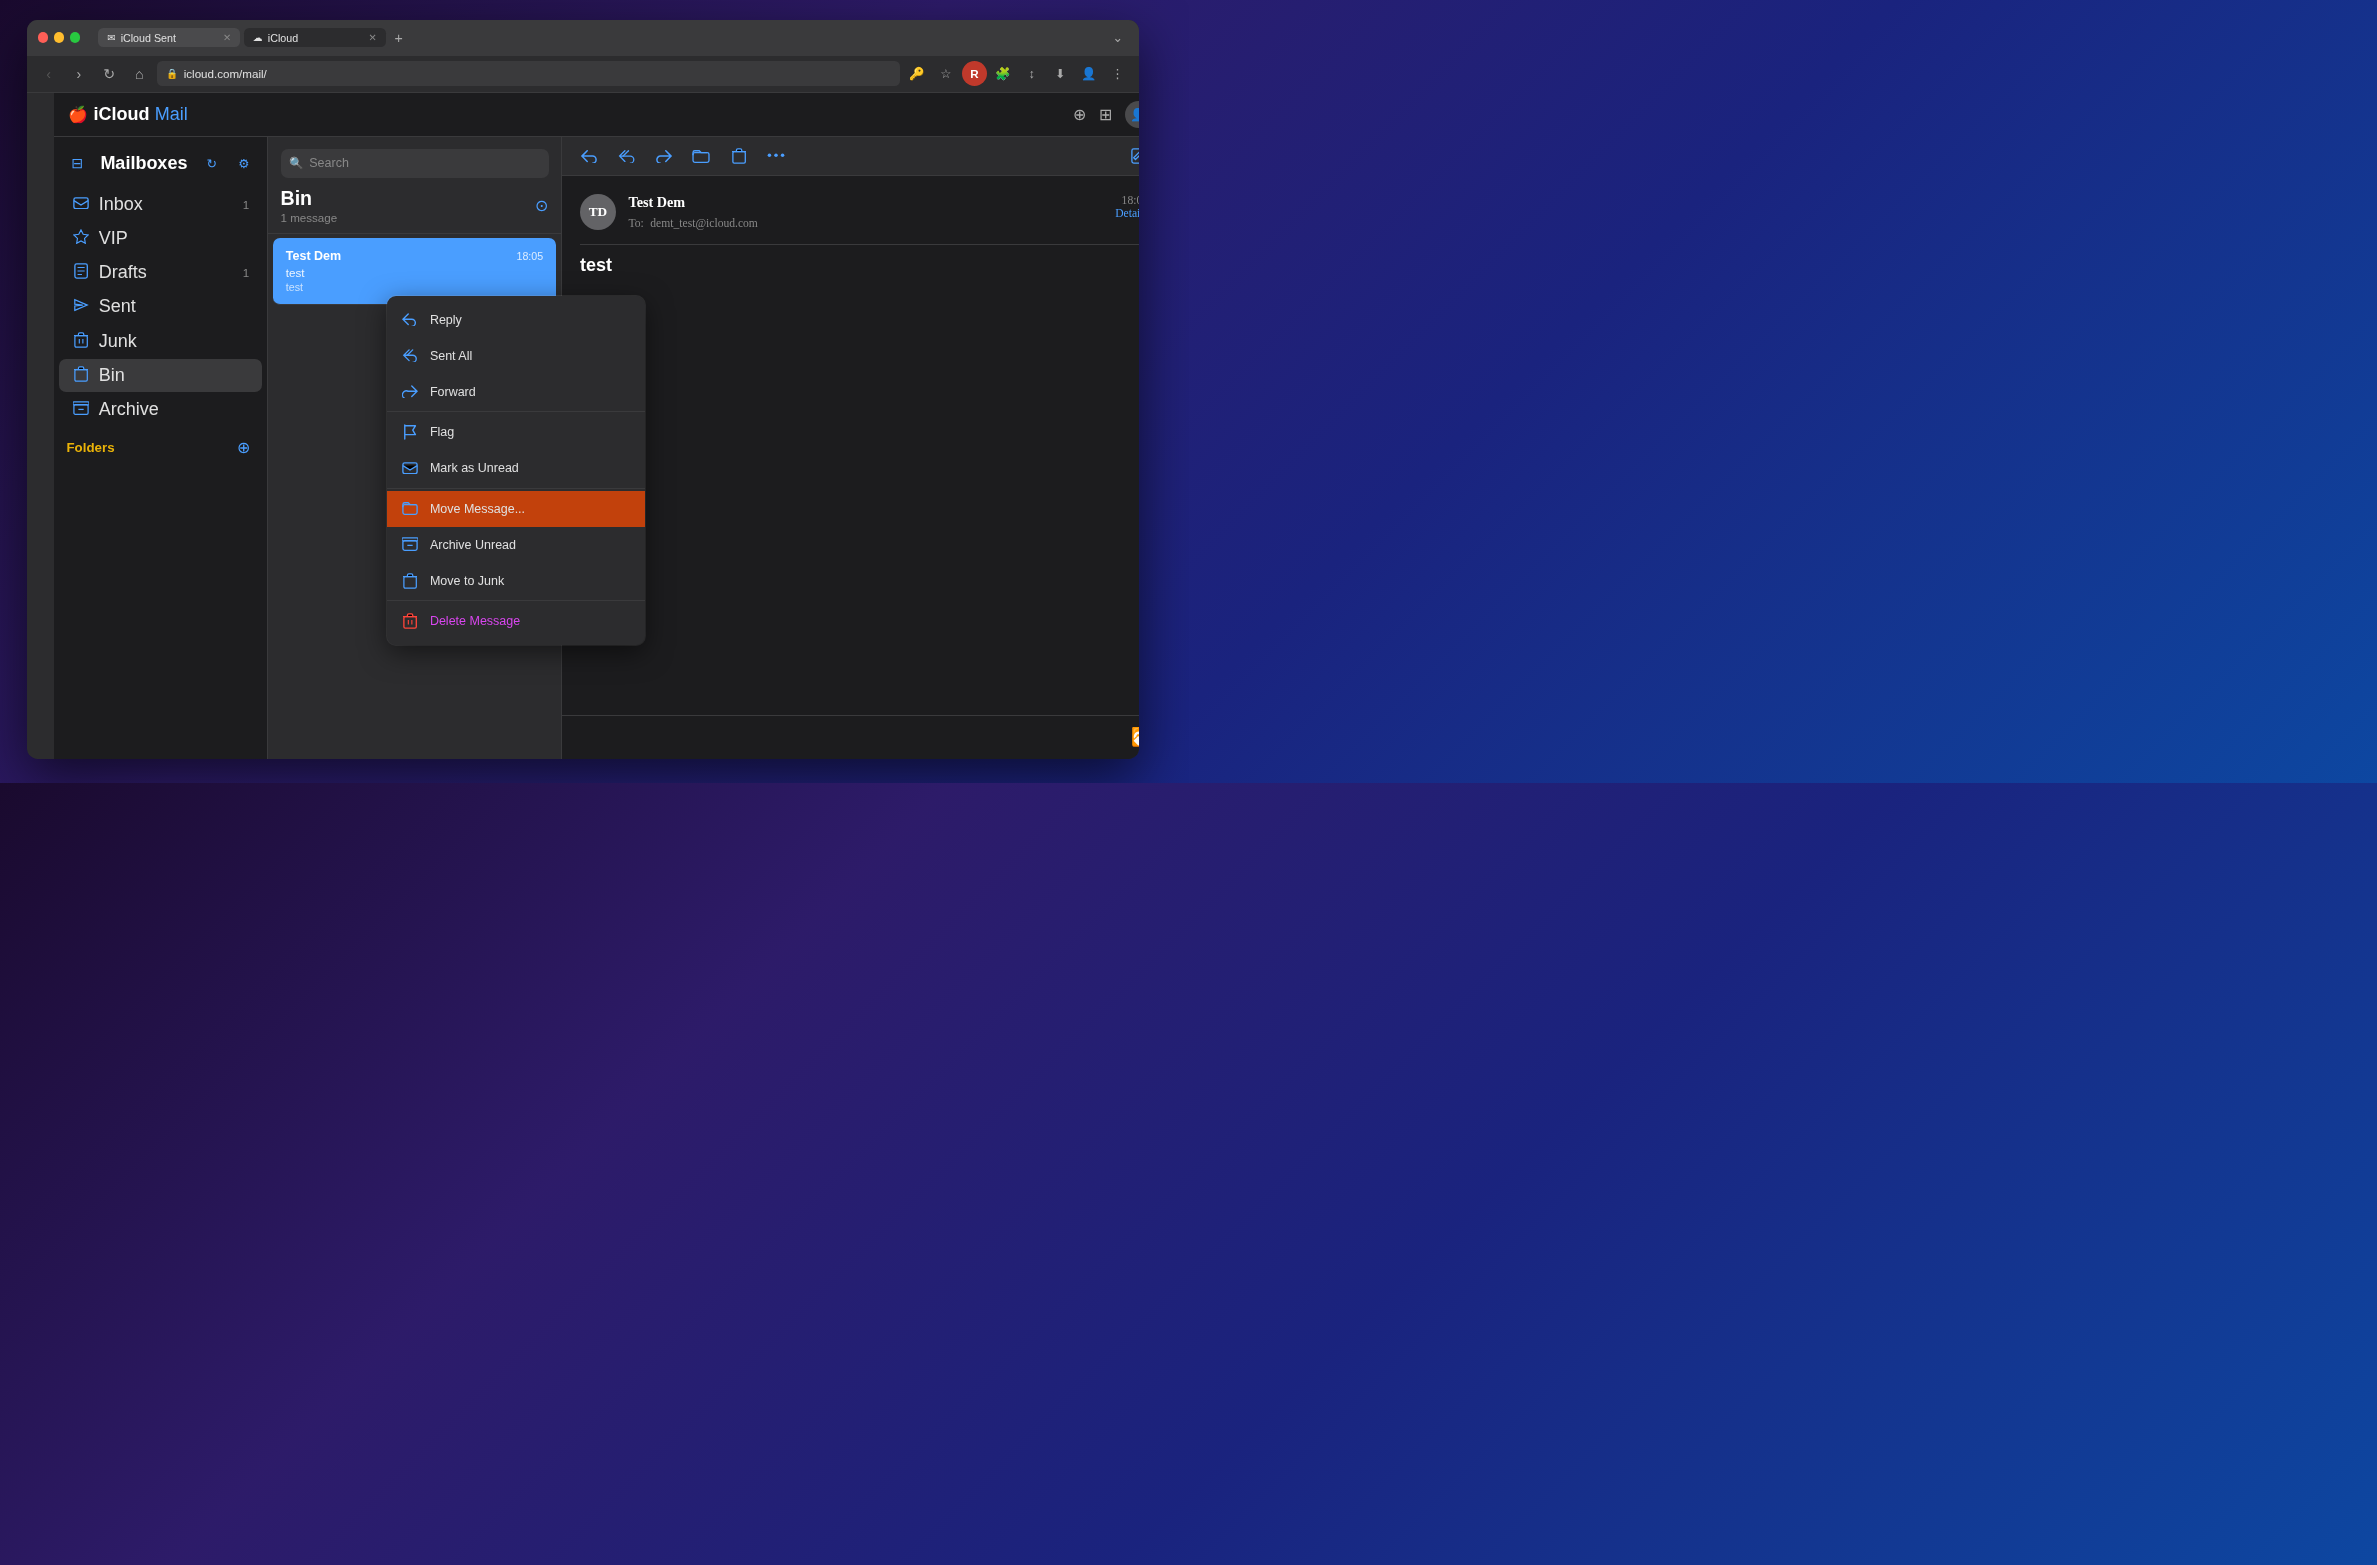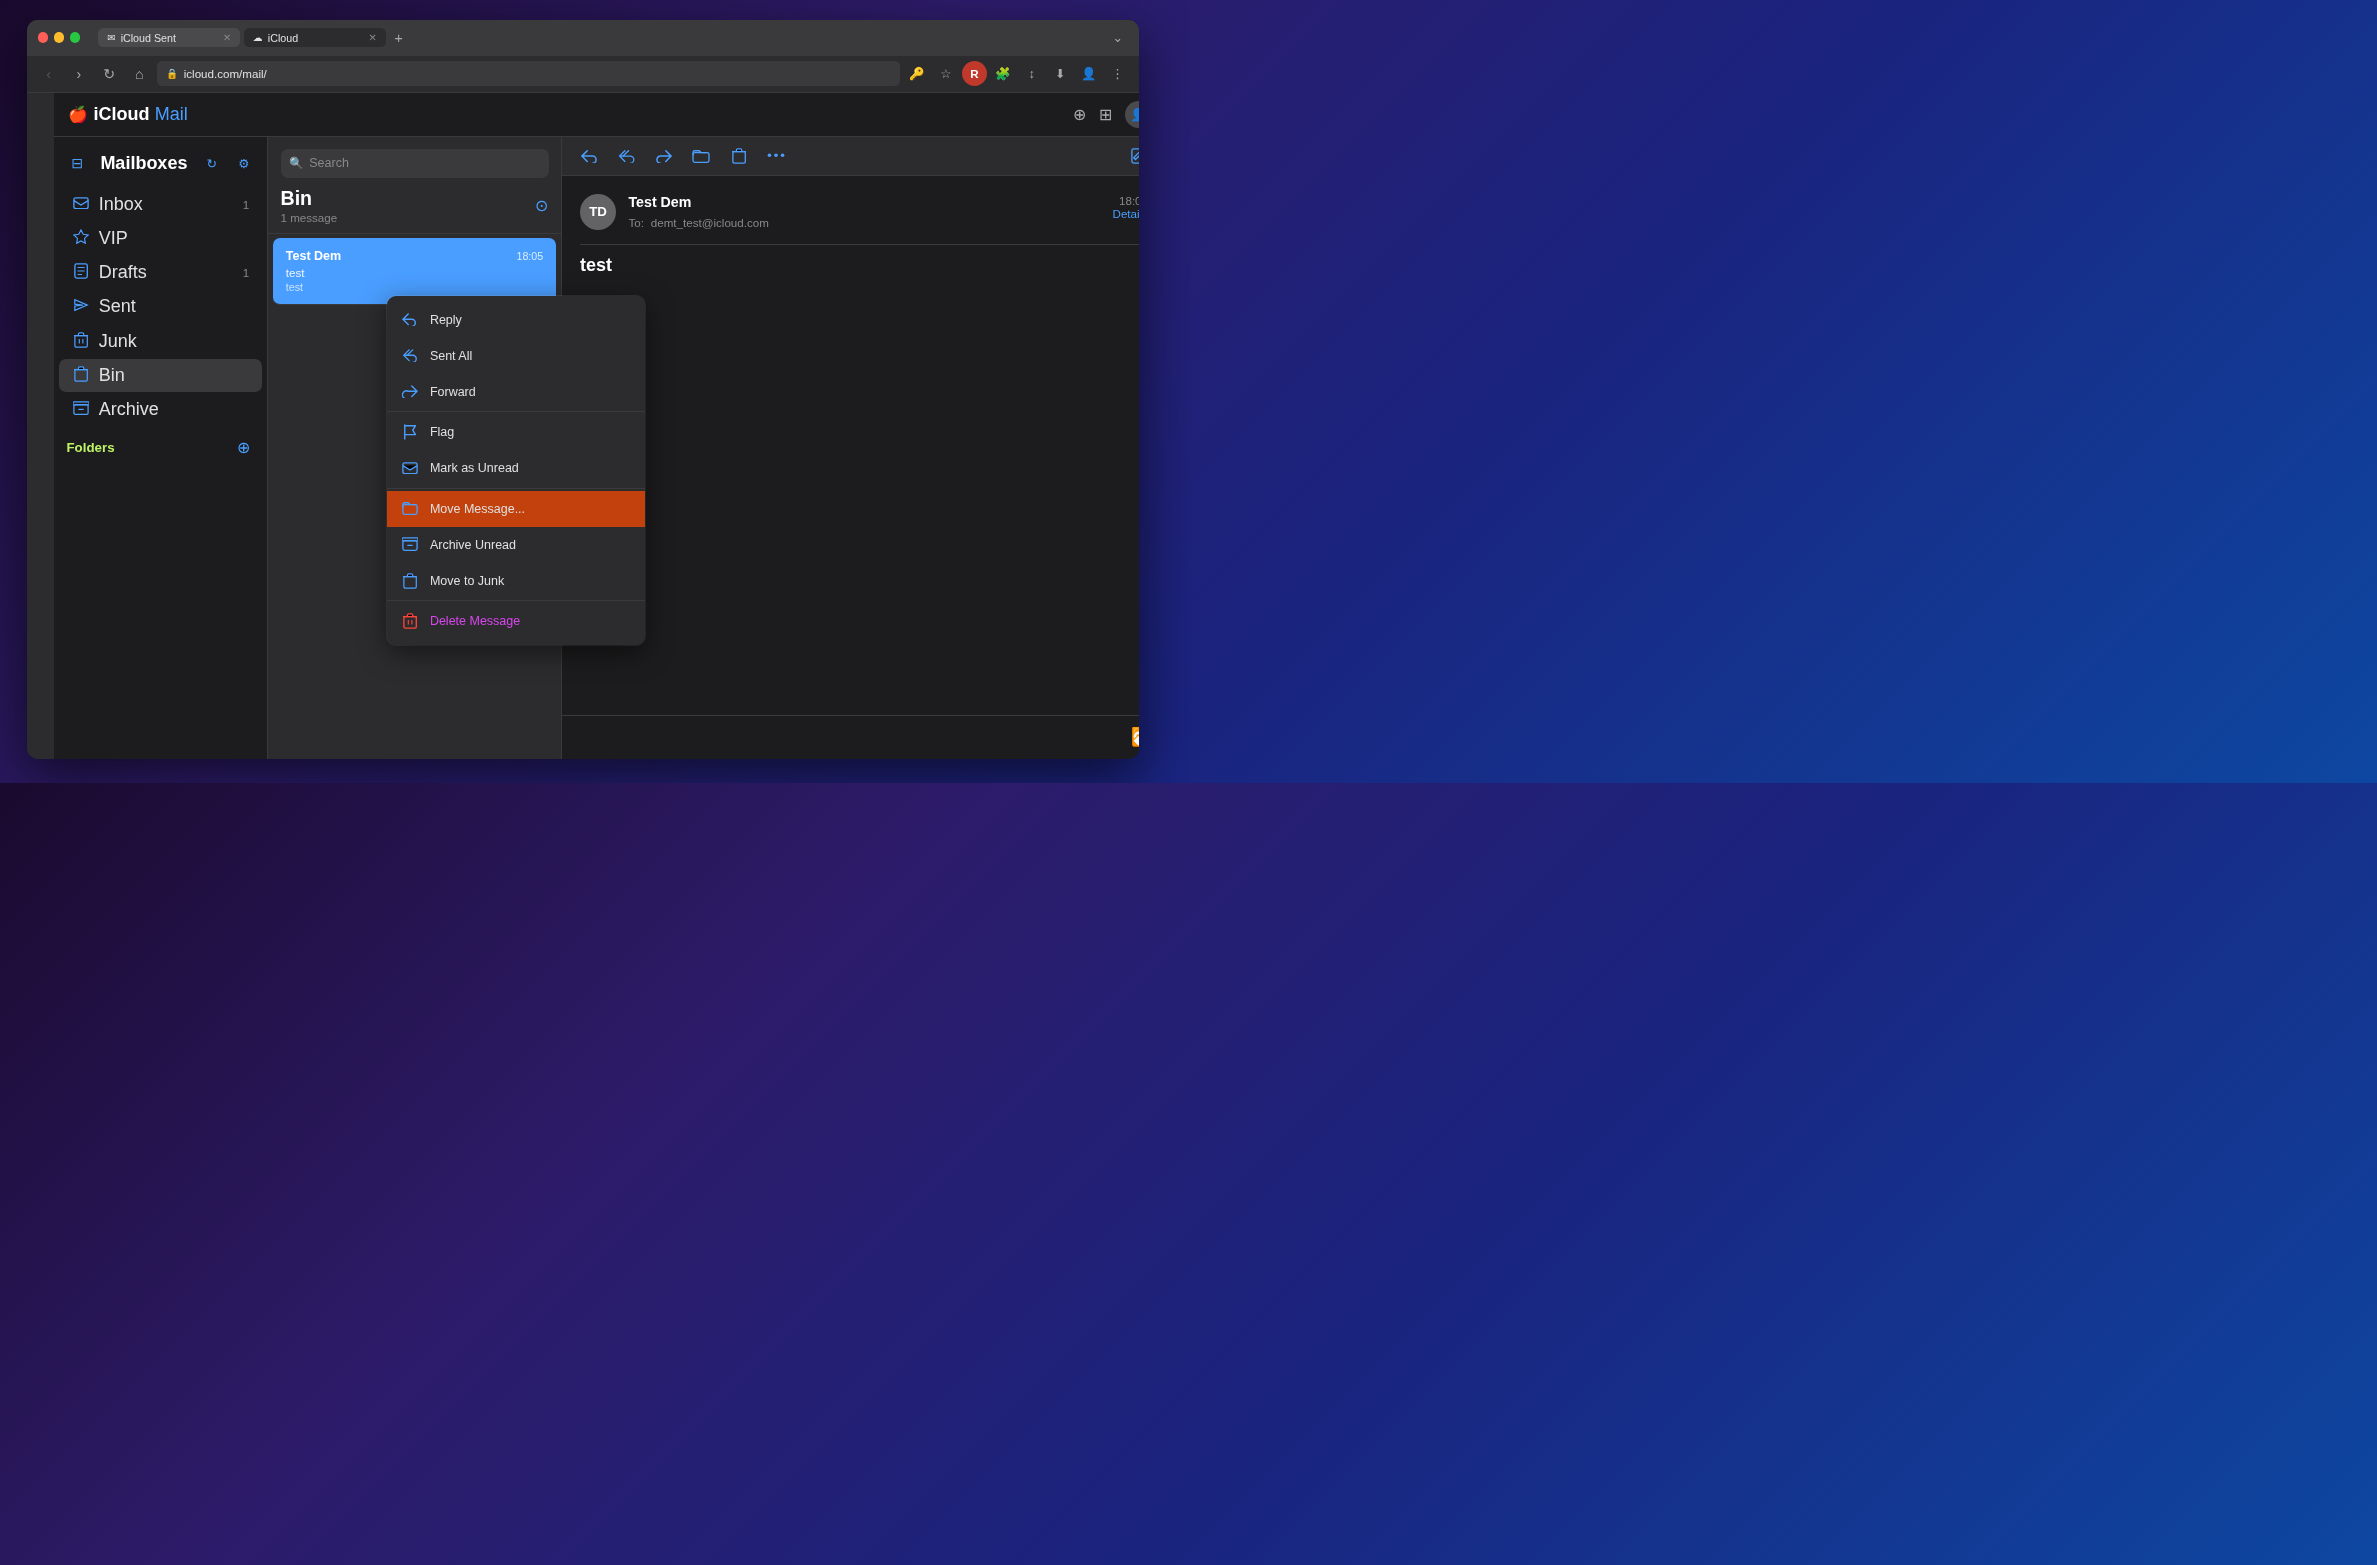--- a/index.html
+++ b/index.html
@@ -286,21 +286,21 @@
 
     .sidebar-section-header {
       display: flex;
       align-items: center;
       padding: 9px 12.5px 3.6px;
       gap: 7.1px;
     }
     .sidebar-section-title {
       font-size: 13.3px;
       font-weight: 600;
-      color: #bef264;
+      color: #eab308;
       flex: 1;
     }
     .sidebar-add-btn {
       color: #4a9eff;
       font-size: 16px;
       cursor: pointer;
       width: 21.4px;
       height: 21.4px;
       display: flex;
       align-items: center;
@@ -422,20 +422,21 @@
     }
     .detail-toolbar-spacer { flex: 1; }
     .detail-content {
       padding: 18px;
       flex: 1;
     }
     .email-header-row {
       display: flex;
       align-items: flex-start;
       margin-bottom: 14.2px;
+      font-family: Liberation Serif, serif;
     }
     .avatar-td {
       width: 36px;
       height: 36px;
       background: #636366;
       border-radius: 50%;
       display: flex;
       align-items: center;
       justify-content: center;
       color: white;

